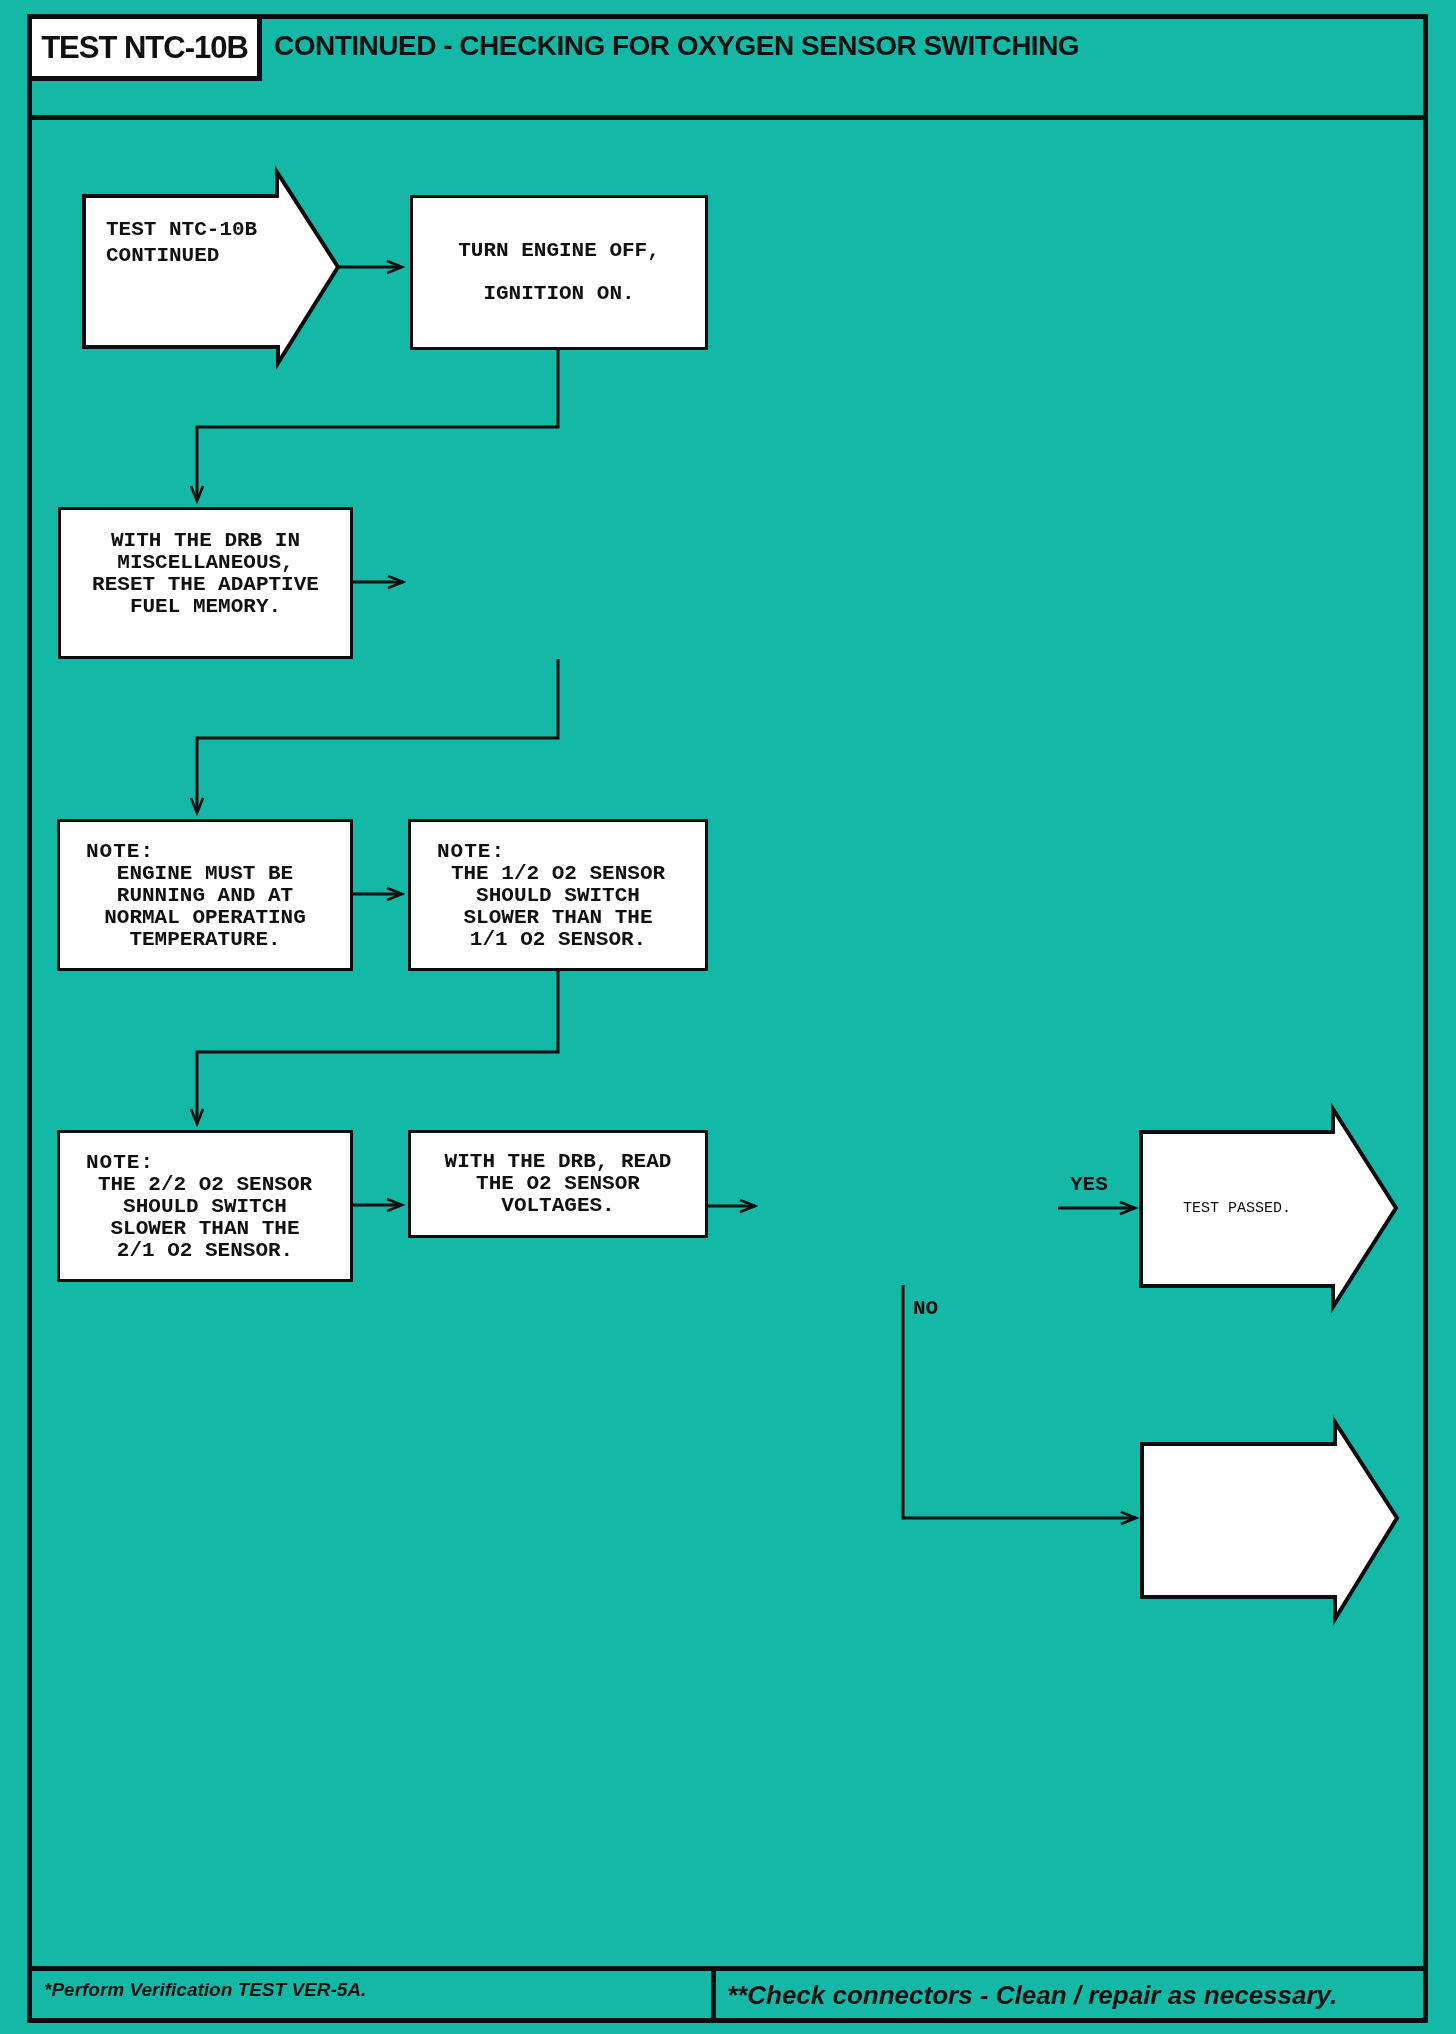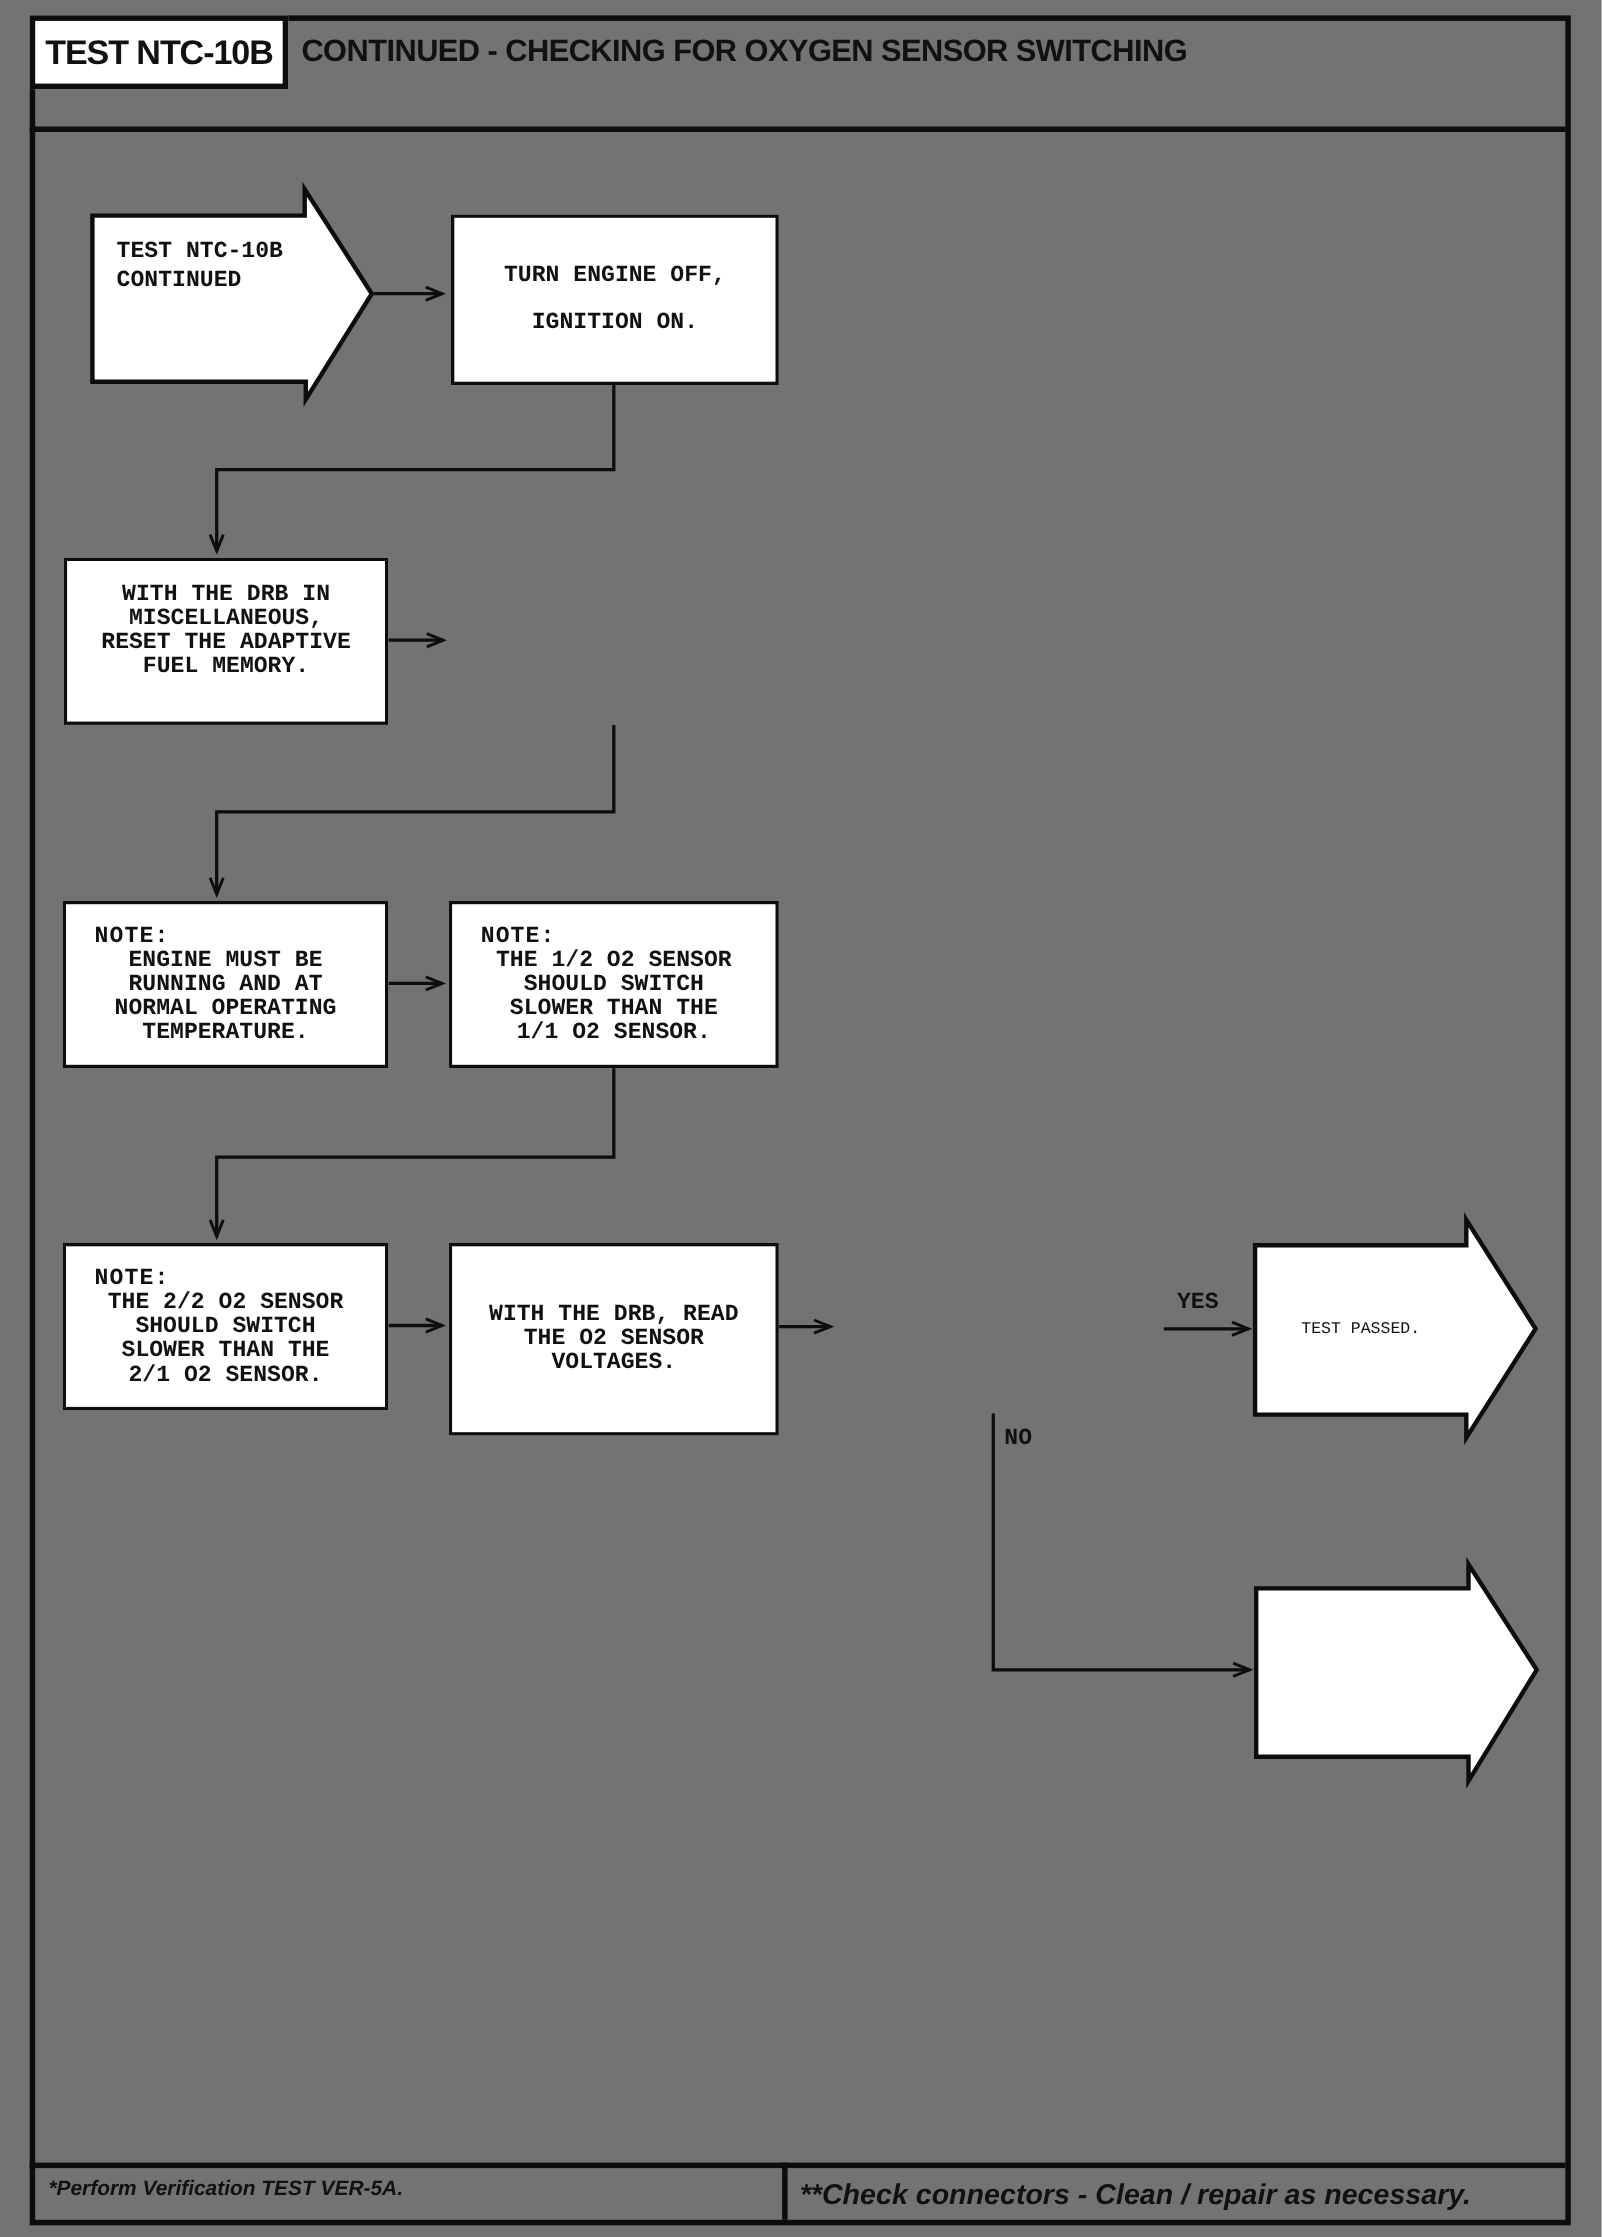--- a/index.html
+++ b/index.html
@@ -1,19 +1,19 @@
 <!DOCTYPE html>
 <html><head>
 <meta charset="utf-8">
 <style>
   html,body{margin:0;padding:0;background:#e8e8e8;}
   .page{
     position:relative;
     width:1456px;height:2034px;
-    background:#737373;
+    background:#14b8a6;
     font-family:"Liberation Mono","DejaVu Sans Mono",monospace;
     color:#111;
     overflow:hidden;
   }
   .abs{position:absolute;}
   
   .border-frame{left:27px;top:14px;width:1391px;height:1999px;border:5px solid #0d0d0d;}
   .hline{background:#0d0d0d;height:5px;}
   .vline{background:#0d0d0d;width:5px;}
   
@@ -127,21 +127,21 @@
   </div>
 
   <div class="abs fbox top-align" style="left:57px;top:1130px;width:296px;height:152px;padding-top:19px;">
     <div class="note-label">NOTE:</div>
     <div>THE 2/2 O2 SENSOR</div>
     <div>SHOULD SWITCH</div>
     <div>SLOWER THAN THE</div>
     <div>2/1 O2 SENSOR.</div>
   </div>
 
-  <div class="abs fbox center-align" style="left:408px;top:1130px;width:300px;height:175px;">
+  <div class="abs fbox center-align" style="left:408px;top:1130px;width:300px;height:108px;">
     <div>WITH THE DRB, READ</div>
     <div>THE O2 SENSOR</div>
     <div>VOLTAGES.</div>
   </div>
 
 
   <div class="abs branch-label" style="left:1070px;top:1172px;">YES</div>
   <div class="abs branch-label" style="left:913px;top:1296px;">NO</div>
 
   <div class="abs exit-text" style="left:1141px;top:1132px;width:192px;height:154px;">

